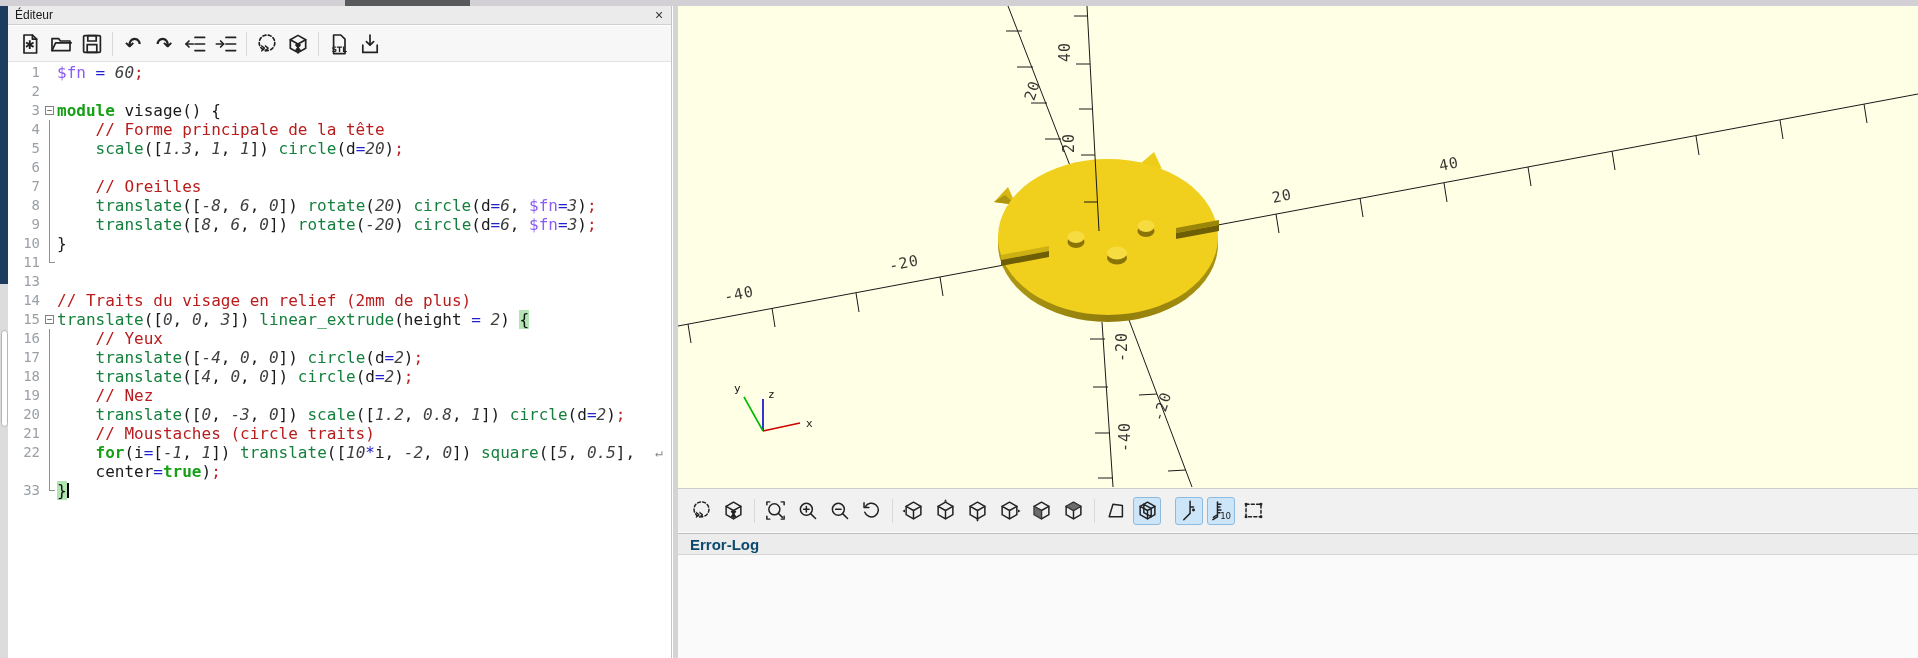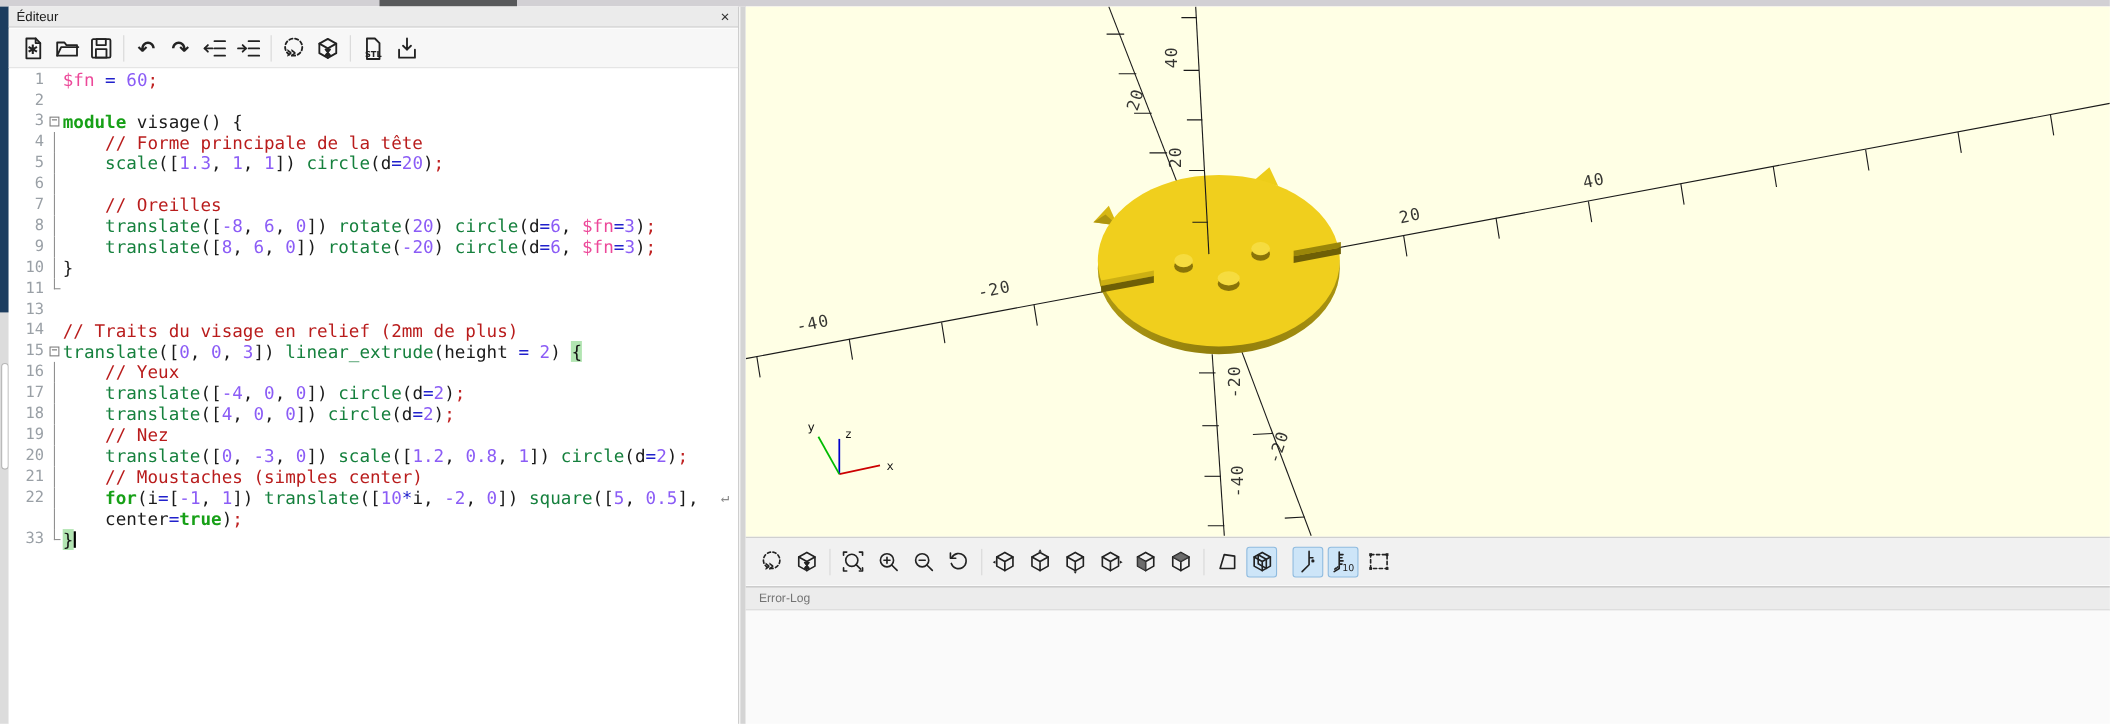--- a/index.html
+++ b/index.html
@@ -31,41 +31,41 @@
           font-family:"DejaVu Sans Mono","Liberation Mono",monospace; font-size:16px; }
   .crow { position:relative; height:19px; line-height:19px; white-space:pre; display:flex; }
   .gut { width:36px; text-align:right; padding-right:4px; color:#9aa0a6; font-size:14px; flex:0 0 36px; }
   .fold { width:13px; flex:0 0 13px; position:relative; }
   .fold .fbox { position:absolute; left:1px; top:5px; width:9px; height:9px; border:1px solid #808080; background:#fff;
                 font-size:9px; line-height:7px; text-align:center; color:#444; }
   .fold .fline { position:absolute; left:5px; top:0; width:1px; height:19px; background:#909090; }
   .fold .fend  { position:absolute; left:5px; top:0; width:1px; height:10px; background:#909090; }
   .fold .fend:after { content:""; position:absolute; left:0; top:9px; width:6px; height:1px; background:#909090; }
   .ctext { color:#1a1a1a; }
-  .tp { color:#1a1a1a; } .tf { color:#15803d; } .tk { color:#17a017;font-weight:bold; } .tn { color:#8b5cf6; }
-  .tc { color:#b91c1c; } .to { color:#2121cc; } .ts { color:#bf2121; } .tv { color:#ec4899; }
+  .tp { color:#1a1a1a; } .tf { color:#15803d; } .tk { color:#17a017;font-weight:bold; } .tn { color:#404040;font-style:italic; }
+  .tc { color:#b91c1c; } .to { color:#2121cc; } .ts { color:#bf2121; } .tv { color:#8b5cf6; }
   .tbh { color:#111; background:#b2e5b2; }
   .caret { display:inline-block; width:2px; height:15px; background:#000; vertical-align:-2px; }
   .wrapmark { position:absolute; right:8px; top:0; color:#8a8a8a; font-size:13px; }
 
   
   #divider { position:absolute; left:673px; top:6px; width:5px; height:652px; background:#d4d4d4; }
 
   
   #view { position:absolute; left:678px; top:6px; width:1240px; height:652px; background:#fdfdfd; }
   #scene { position:absolute; left:0; top:0; width:1240px; height:482px; background:#FFFFE5; }
   #view-toolbar { position:absolute; left:0; top:482px; width:1240px; height:44px; background:#f1f1f1;
                   border-top:1px solid #cccccc; display:flex; align-items:center; padding-left:9px; }
   .vbtn { width:28px; height:28px; display:flex; align-items:center; justify-content:center; margin-right:4px; border-radius:3px; border:1px solid transparent; }
   .vbtn svg { width:23px; height:23px; stroke:#222; stroke-width:1.3; fill:none; stroke-linecap:round; stroke-linejoin:round; }
   .vbtn svg text, .vbtn svg .g { stroke:none; fill:#222; font-family:"DejaVu Sans", sans-serif; }
   .vbtn.hl { background:#cde5f8; border:1px solid #8fbbdf; }
   .vbtn.gapl { margin-left:10px; }
   #errorlog { position:absolute; left:0; top:527px; width:1240px; height:22px; background:#ececec; border-top:1px solid #bdbdbd; border-bottom:1px solid #d5d5d5; }
-  #errorlog .elt { font-size:11px; font-weight:normal; color:#737373; padding-left:12px; line-height:21px; }
+  #errorlog .elt { font-size:15px; font-weight:bold; color:#0c4a6e; padding-left:12px; line-height:21px; }
   #elog-content { position:absolute; left:0; top:549px; width:1240px; height:103px; background:#fafafa; }
 
   
   .axlabel { font-family:"DejaVu Sans Mono","Liberation Mono",monospace; font-size:15px; fill:#1a1a1a;
              opacity:.88; letter-spacing:1px; font-weight:400; }
   .gzlabel { font-family:"DejaVu Sans Mono",monospace; font-size:11px; fill:#111; }
 </style>
 </head>
 <body>
 
@@ -169,21 +169,21 @@
         <div class="crow"><span class="gut">10</span><span class="fold"><span class="fline"></span></span><span class="ctext"><span class="tp">}</span></span></div>
         <div class="crow"><span class="gut">11</span><span class="fold"><span class="fend"></span></span><span class="ctext"></span></div>
         <div class="crow"><span class="gut">13</span><span class="fold"></span><span class="ctext"></span></div>
         <div class="crow"><span class="gut">14</span><span class="fold"></span><span class="ctext"><span class="tc">// Traits du visage en relief (2mm de plus)</span></span></div>
         <div class="crow"><span class="gut">15</span><span class="fold"><span class="fbox">−</span></span><span class="ctext"><span class="tf">translate</span><span class="tp">([</span><span class="tn">0</span><span class="tp">, </span><span class="tn">0</span><span class="tp">, </span><span class="tn">3</span><span class="tp">]) </span><span class="tf">linear_extrude</span><span class="tp">(height </span><span class="to">=</span><span class="tp"> </span><span class="tn">2</span><span class="tp">) </span><span class="tbh">{</span></span></div>
         <div class="crow"><span class="gut">16</span><span class="fold"><span class="fline"></span></span><span class="ctext"><span class="tc">    // Yeux</span></span></div>
         <div class="crow"><span class="gut">17</span><span class="fold"><span class="fline"></span></span><span class="ctext"><span class="tp">    </span><span class="tf">translate</span><span class="tp">([</span><span class="tn">-4</span><span class="tp">, </span><span class="tn">0</span><span class="tp">, </span><span class="tn">0</span><span class="tp">]) </span><span class="tf">circle</span><span class="tp">(d</span><span class="to">=</span><span class="tn">2</span><span class="tp">)</span><span class="ts">;</span></span></div>
         <div class="crow"><span class="gut">18</span><span class="fold"><span class="fline"></span></span><span class="ctext"><span class="tp">    </span><span class="tf">translate</span><span class="tp">([</span><span class="tn">4</span><span class="tp">, </span><span class="tn">0</span><span class="tp">, </span><span class="tn">0</span><span class="tp">]) </span><span class="tf">circle</span><span class="tp">(d</span><span class="to">=</span><span class="tn">2</span><span class="tp">)</span><span class="ts">;</span></span></div>
         <div class="crow"><span class="gut">19</span><span class="fold"><span class="fline"></span></span><span class="ctext"><span class="tc">    // Nez</span></span></div>
         <div class="crow"><span class="gut">20</span><span class="fold"><span class="fline"></span></span><span class="ctext"><span class="tp">    </span><span class="tf">translate</span><span class="tp">([</span><span class="tn">0</span><span class="tp">, </span><span class="tn">-3</span><span class="tp">, </span><span class="tn">0</span><span class="tp">]) </span><span class="tf">scale</span><span class="tp">([</span><span class="tn">1.2</span><span class="tp">, </span><span class="tn">0.8</span><span class="tp">, </span><span class="tn">1</span><span class="tp">]) </span><span class="tf">circle</span><span class="tp">(d</span><span class="to">=</span><span class="tn">2</span><span class="tp">)</span><span class="ts">;</span></span></div>
-        <div class="crow"><span class="gut">21</span><span class="fold"><span class="fline"></span></span><span class="ctext"><span class="tc">    // Moustaches (simples center)</span></span></div>
+        <div class="crow"><span class="gut">21</span><span class="fold"><span class="fline"></span></span><span class="ctext"><span class="tc">    // Moustaches (circle traits)</span></span></div>
         <div class="crow"><span class="gut">22</span><span class="fold"><span class="fline"></span></span><span class="ctext"><span class="tp">    </span><span class="tk">for</span><span class="tp">(i</span><span class="to">=</span><span class="tp">[</span><span class="tn">-1</span><span class="tp">, </span><span class="tn">1</span><span class="tp">]) </span><span class="tf">translate</span><span class="tp">([</span><span class="tn">10</span><span class="to">*</span><span class="tp">i, </span><span class="tn">-2</span><span class="tp">, </span><span class="tn">0</span><span class="tp">]) </span><span class="tf">square</span><span class="tp">([</span><span class="tn">5</span><span class="tp">, </span><span class="tn">0.5</span><span class="tp">],</span></span><span class="wrapmark">↵</span></div>
         <div class="crow"><span class="gut"></span><span class="fold"><span class="fline"></span></span><span class="ctext"><span class="tp">    </span><span class="tp">center</span><span class="to">=</span><span class="tk">true</span><span class="tp">)</span><span class="ts">;</span></span></div>
         <div class="crow"><span class="gut">33</span><span class="fold"><span class="fend"></span></span><span class="ctext"><span class="tbh">}</span><span class="caret"></span></span></div>
       </div>
   </div>
 
   <div id="divider"></div>
 
   <div id="view">
     <svg id="scene" viewBox="0 0 1240 482">

